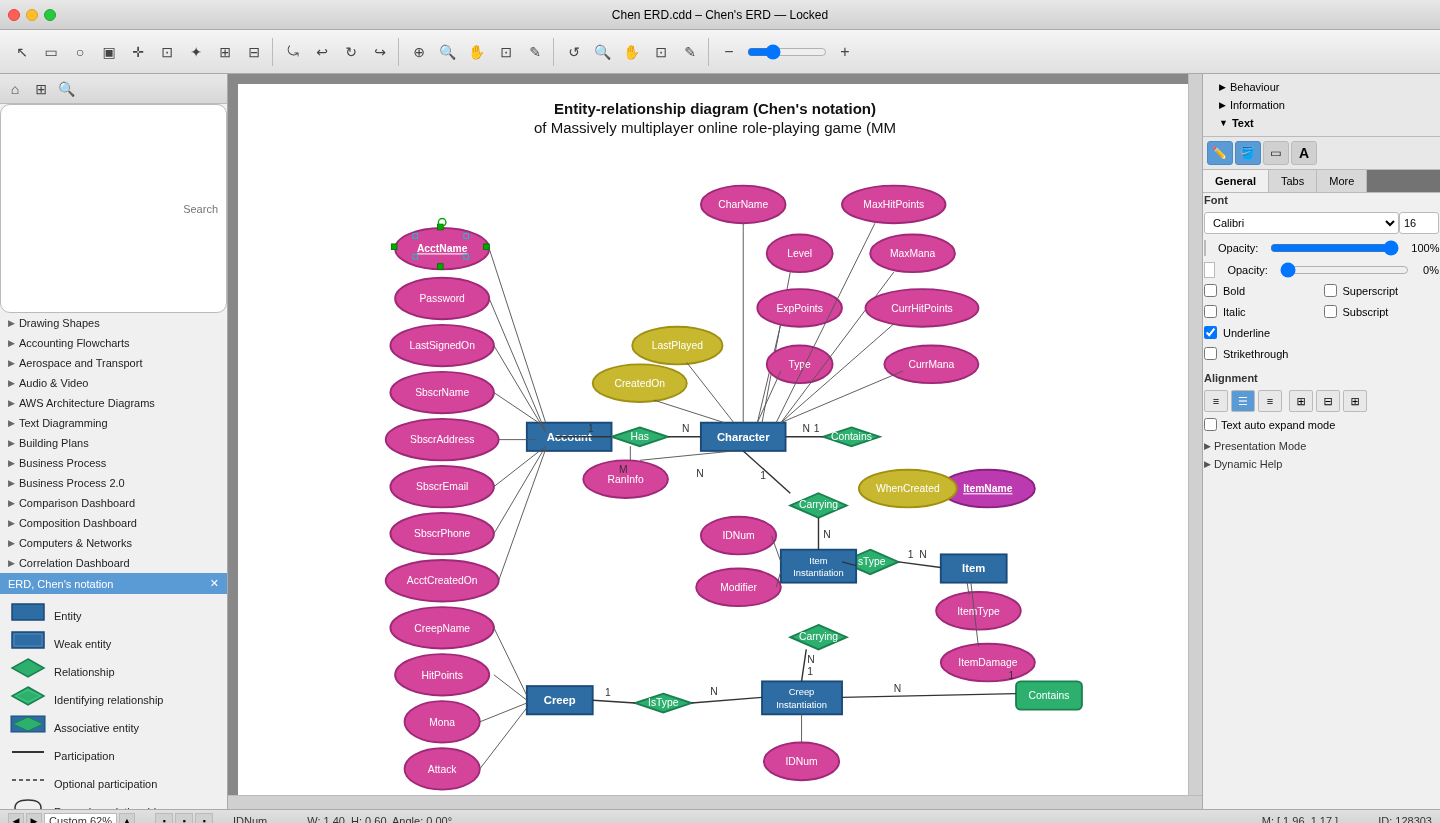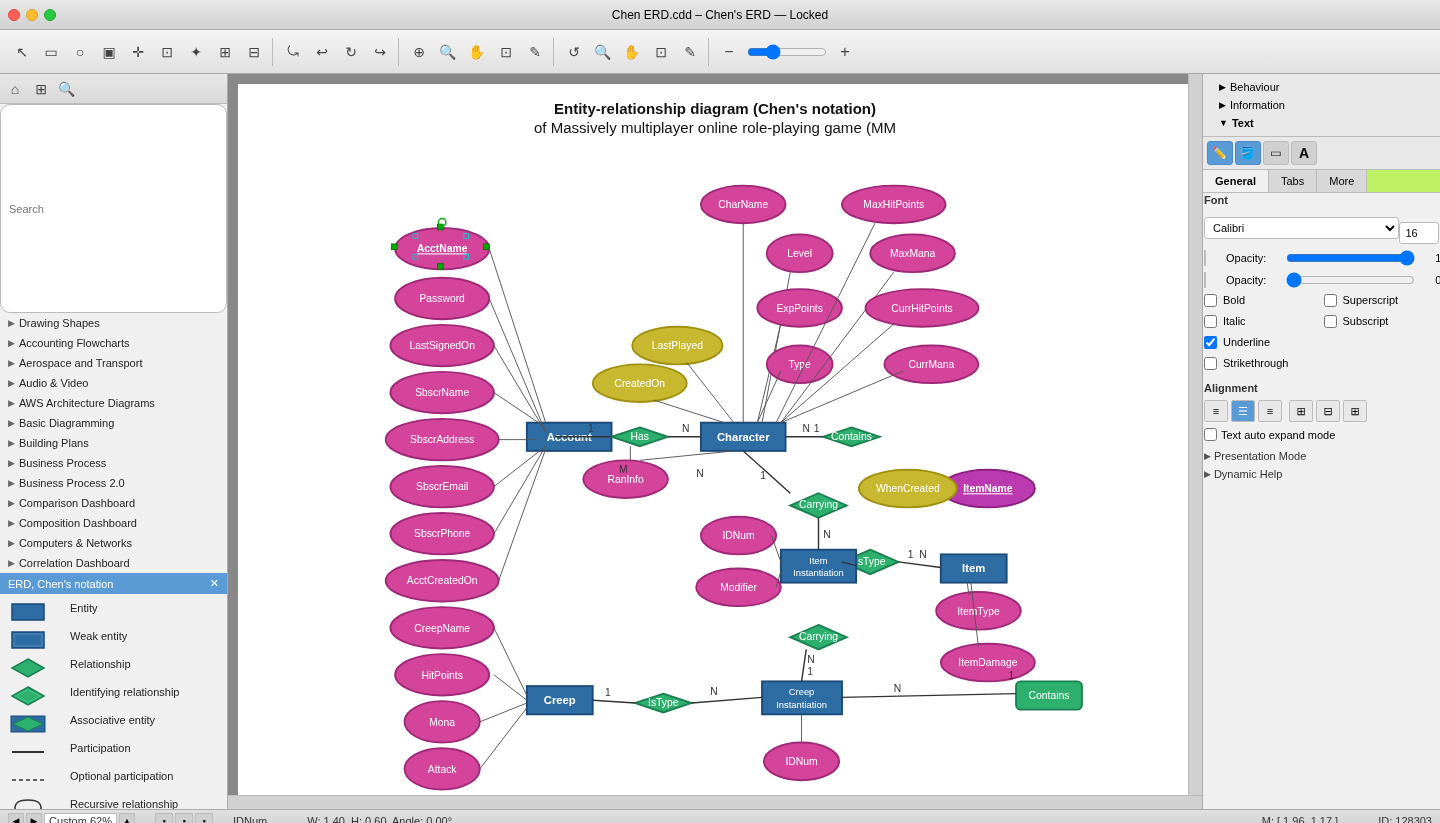--- a/index.html
+++ b/index.html
@@ -71,20 +71,21 @@
       gap: 4px;
     }
     #search-box {
       flex: 1;
       height: 20px;
       border-radius: 10px;
       border: 1px solid #bbb;
       background: white;
       padding: 0 8px;
       font-size: 11px;
+      text-align: right;
     }
     #sidebar-list {
       overflow-y: auto;
       flex: 0 0 auto;
       max-height: 350px;
     }
     .sidebar-item {
       padding: 4px 8px;
       font-size: 11px;
       color: #222;
@@ -97,24 +98,24 @@
     .sidebar-item .arrow { font-size: 9px; color: #666; }
 
     
     #shape-library {
       flex: 1;
       overflow-y: auto;
       padding: 4px;
     }
     .shape-item {
       display: flex;
-      align-items: flex-start;
+      align-items: flex-end;
       padding: 4px 6px;
       cursor: pointer;
-      gap: 24px;
+      gap: 8px;
     }
     .shape-icon {
       width: 36px;
       height: 20px;
       display: flex;
       align-items: center;
       justify-content: center;
       flex-shrink: 0;
     }
     .shape-label { font-size: 11px; color: #222; }
@@ -171,21 +172,21 @@
       border-radius: 3px;
       cursor: pointer;
       display: flex; align-items: center; justify-content: center;
       font-size: 12px;
     }
     .fmt-btn.active { background: #5b9bd5; color: white; border-color: #4a8bc5; }
 
     
     #panel-tabs {
       display: flex;
-      background: #bef264;
+      background: #737373;
       border-bottom: 1px solid #bbb;
     }
     .panel-tab {
       padding: 5px 12px;
       font-size: 11px;
       cursor: pointer;
       border-right: 1px solid #bbb;
       background: #d8d8d8;
     }
     .panel-tab.active {
@@ -200,28 +201,28 @@
     .font-select {
       flex: 1; height: 22px;
       border: 1px solid #bbb; border-radius: 3px;
       font-size: 11px; background: white;
       padding: 0 4px;
     }
     .font-size-box {
       width: 40px; height: 22px;
       border: 1px solid #bbb; border-radius: 3px;
       font-size: 11px; background: white;
-      padding: 0 4px; text-align: center; margin-top: 10px;
-    }
-    .opacity-row { display: flex; align-items: center; gap: 20px; margin-bottom: 6px; }
+      padding: 0 4px; text-align: left;
+    }
+    .opacity-row { display: flex; align-items: center; gap: 12px; margin-bottom: 6px; }
     .opacity-label { font-size: 11px; width: 55px; }
     .opacity-swatch { width: 20px; height: 16px; background: #fff; border: 1px solid #bbb; }
     .opacity-slider { flex: 1; }
     .opacity-val { font-size: 11px; width: 35px; text-align: right; }
-    .checkbox-row { display: flex; align-items: flex-start; gap: 6px; font-size: 11px; margin-bottom: 4px; }
+    .checkbox-row { display: flex; align-items: center; gap: 6px; font-size: 11px; margin-bottom: 4px; }
     .checkbox-row input { margin: 0; }
     .alignment-row { display: flex; gap: 3px; margin-bottom: 6px; }
     .align-btn {
       width: 24px; height: 22px;
       border: 1px solid #bbb; border-radius: 2px;
       background: #e8e8e8; cursor: pointer;
       font-size: 11px; display: flex; align-items: center; justify-content: center;
     }
     .align-btn.active { background: #5b9bd5; color: white; }
     .auto-expand-row { display: flex; align-items: center; gap: 4px; font-size: 11px; margin-bottom: 6px; }
@@ -336,21 +337,21 @@
       <div class="sidebar-item">
         <span class="arrow">▶</span>
         <span>Audio &amp; Video</span>
       </div>
       <div class="sidebar-item">
         <span class="arrow">▶</span>
         <span>AWS Architecture Diagrams</span>
       </div>
       <div class="sidebar-item">
         <span class="arrow">▶</span>
-        <span>Basic Diagramming</span>
+        <span>Text Diagramming</span>
       </div>
       <div class="sidebar-item">
         <span class="arrow">▶</span>
         <span>Building Plans</span>
       </div>
       <div class="sidebar-item">
         <span class="arrow">▶</span>
         <span>Business Process</span>
       </div>
       <div class="sidebar-item">

